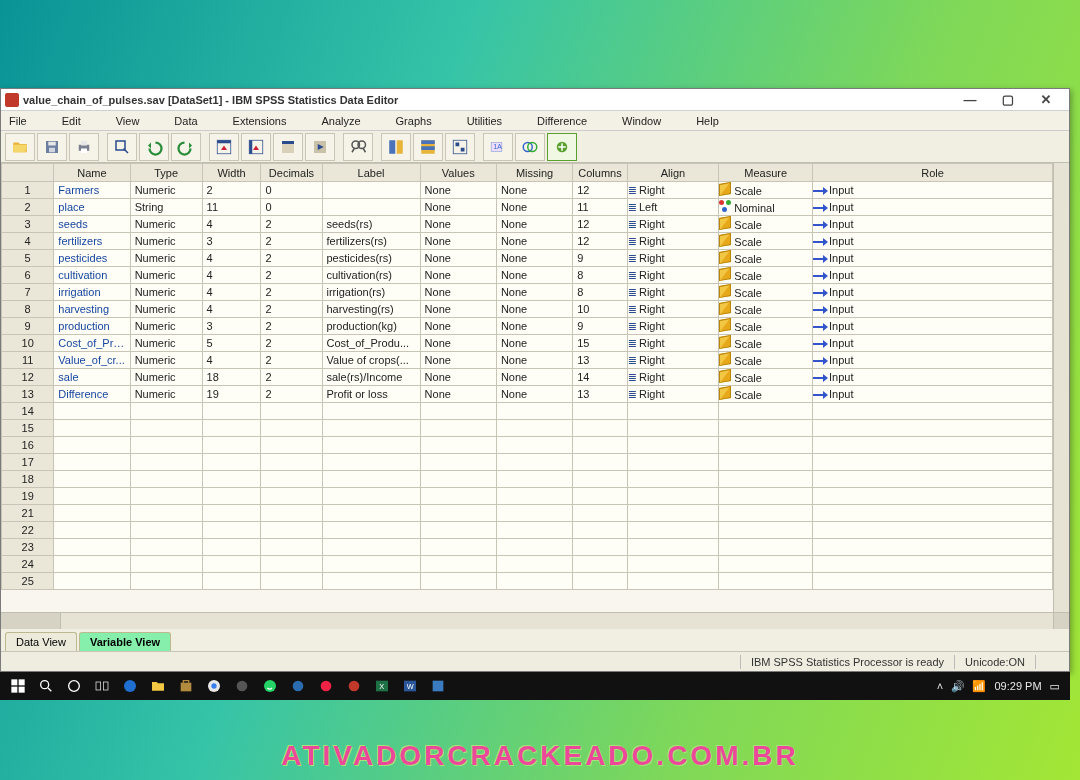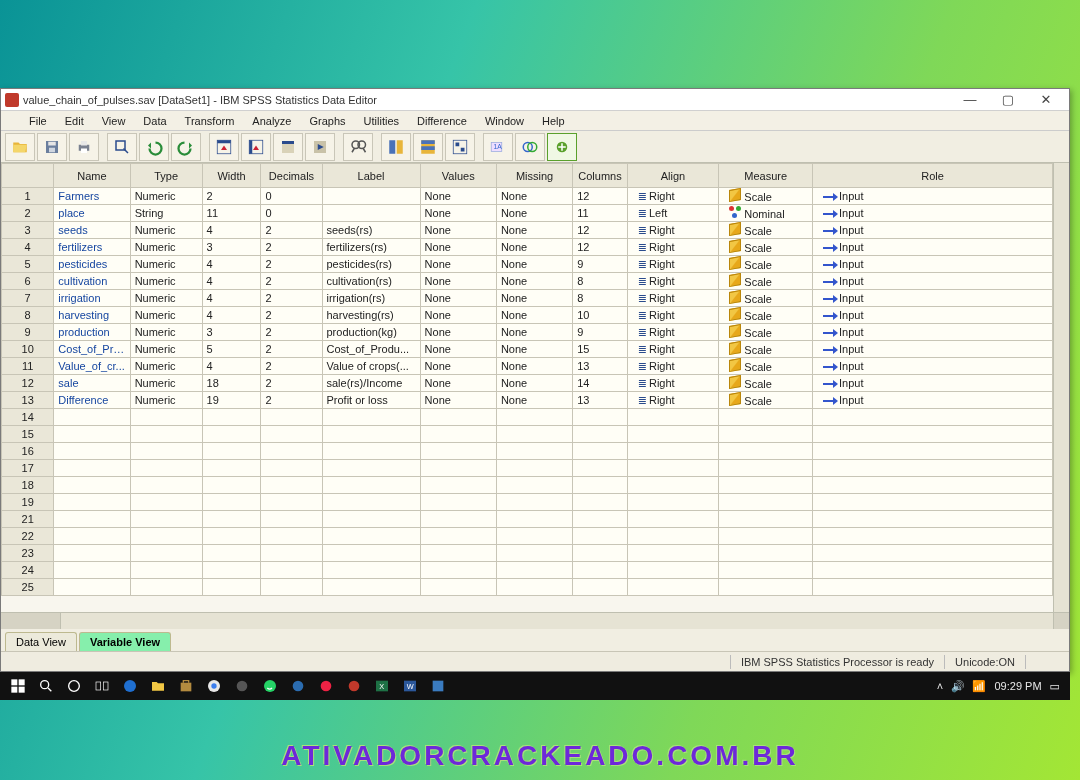--- a/index.html
+++ b/index.html
@@ -13,77 +13,77 @@
   .spss-window {
     position: absolute; left: 0; top: 88px;
     width: 1070px; height: 584px;
     background: #f8f6ee;
     border: 1px solid #7a7a7a;
     box-shadow: 2px 2px 6px rgba(0,0,0,0.3);
     display: flex; flex-direction: column;
   }
   .titlebar {
     height: 22px; background: #fff; border-bottom: 1px solid #d0d0d0;
-    display: flex; align-items: center; padding: 0 4px; font-size: 11px; color: #333;
+    display: flex; align-items: center; padding: 0 4px; font-size: 11px; color: #333; font-weight: bold;
   }
   .titlebar .app-icon { width: 14px; height: 14px; background:#c0392b; border-radius:2px; margin-right:4px;}
   .titlebar .spacer { flex:1; }
   .titlebar .win-btn { width: 38px; height: 20px; display:flex;align-items:center;justify-content:center; color:#444; font-size:13px;}
   .menubar {
     height: 20px; background: #f3f0e5; border-bottom: 1px solid #ccc;
-    display: flex; align-items: center; font-size: 11px; color: #222; padding-left: 20px; gap:2px;
+    display: flex; align-items: center; font-size: 11px; color: #222; padding-left: 0; gap:19px;
   }
   .menubar span { padding: 2px 8px; cursor:default; }
   .toolbar {
     height: 32px; background: #f1eee2; border-bottom: 1px solid #bfbfb0;
     display: flex; align-items: center; padding: 2px 4px; gap: 2px;
   }
   .tbtn { width: 30px; height: 28px; border:1px solid #c9c6b8; background:#f6f3e8; display:flex;align-items:center;justify-content:center; position:relative;}
   .tbtn.sep { width:4px; border:none; background:transparent;}
   .tbtn svg { width:18px; height:18px; }
   .tbtn.green { border-color:#5aa02c; background:#f0f8e4;}
   .grid-wrap { flex:1; display:flex; overflow:hidden; border-bottom:1px solid #bfbfb0;}
   table.grid { border-collapse: collapse; width: 100%; table-layout: fixed; font-size: 11px; color:#222;}
   .grid th, .grid td { border: 1px solid #c8c5b6; height: 17px; padding: 0 4px; white-space:nowrap; overflow:hidden; text-overflow: ellipsis; background:#fffef6;}
-  .grid thead th { background: #eae7d8; font-weight: normal; text-align:center; height:24px;}
+  .grid thead th { background: #eae7d8; font-weight: normal; text-align:center; height:18px;}
   .grid .rownum { width: 48px; background:#eae7d8; text-align:center;}
   .grid td.name  { color:#1646a0; }
   .grid td.type  { color:#222; }
-  .grid td.align, .grid td.measure, .grid td.role { padding-left:10px; }
+  .grid td.align, .grid td.measure, .grid td.role { padding-left:0; }
   .align-ico::before { content:"≣"; color:#2a4b8d; font-size:11px; margin-right:2px;}
   .scale-ico { width:12px;height:12px; display:inline-block; margin-right:3px;
     background: linear-gradient(135deg,#f2c744 0 50%, #e7a81a 50% 100%); transform: skewY(-10deg); border:1px solid #b9860b;}
   .nominal-ico { width:12px;height:12px; display:inline-block; margin-right:3px; position:relative;}
   .nominal-ico::before{content:"";position:absolute;left:0;top:0;width:5px;height:5px;background:#d33;border-radius:50%;}
   .nominal-ico::after{content:"";position:absolute;right:0;top:0;width:5px;height:5px;background:#3a3;border-radius:50%;}
   .nominal-ico span{position:absolute;left:3px;bottom:0;width:5px;height:5px;background:#36c;border-radius:50%;}
   .role-ico { width:12px;height:2px; background:#3355cc; display:inline-block; margin-right:4px; position:relative; vertical-align:middle;}
   .role-ico::after{content:"";position:absolute;right:-3px;top:-3px;border-left:5px solid #3355cc;border-top:4px solid transparent;border-bottom:4px solid transparent;}
   .vscroll { width:16px; background:#e6e3d4; border-left:1px solid #bfbfb0;}
   .hscroll { height:16px; background:#e6e3d4; display:flex; align-items:center;}
   .hscroll .left-blk{width:60px;height:100%;background:#d6d3c4;border-right:1px solid #bfbfb0;}
   .hscroll .track{flex:1;height:100%;background:#e6e3d4;}
   .hscroll .rb{width:16px;height:100%;background:#d6d3c4;border-left:1px solid #bfbfb0;}
   .tabs { height: 22px; background:#f1eee2; display:flex; align-items:flex-end; padding-left:4px; font-size:11px;}
   .tab { padding:3px 10px; border:1px solid #bdb98f; border-bottom:none; background:#eceadb; margin-right:2px; border-radius:3px 3px 0 0; cursor:default;}
   .tab.active { background:#86efac; font-weight:bold;}
-  .statusbar { height: 20px; background:#efece0; border-top:1px solid #c8c5b6; display:flex; align-items:center; font-size:11px; color:#333; padding:0 14px;}
+  .statusbar { height: 20px; background:#efece0; border-top:1px solid #c8c5b6; display:flex; align-items:center; font-size:11px; color:#333; padding:0 4px;}
   .statusbar .flex{flex:1;}
   .statusbar .seg{border-left:1px solid #bbb;padding:0 10px;height:14px;display:flex;align-items:center;}
   
   .taskbar { position:absolute; left:0; width:1070px; top:672px; height:28px; background:#111; display:flex; align-items:center; padding:0 4px; font-size:11px; color:#e8e8e8;}
   .taskbar .titem { width:28px; height:24px; display:flex;align-items:center;justify-content:center;}
   .taskbar .titem svg{width:16px;height:16px;}
   .taskbar .tray { margin-left:auto; display:flex; align-items:center; gap:8px; padding-right:6px;}
   
   .watermark {
     position:absolute; left:0; right:0; top: 740px; text-align:center;
     font-family: Impact, "Arial Black", sans-serif;
     font-weight: 900; letter-spacing: 3px; font-size: 28px;
-    color:#6d28d9;
+    color:#ec4899;
     text-shadow: 1px 1px 0 #a9e27a, -1px -1px 0 #a9e27a;
   }
   col.c-row{width:48px;} col.c-name{width:70px;} col.c-type{width:66px;}
   col.c-width{width:54px;} col.c-dec{width:56px;} col.c-label{width:90px;}
   col.c-values{width:70px;} col.c-missing{width:70px;} col.c-columns{width:50px;}
   col.c-align{width:84px;} col.c-measure{width:86px;} col.c-role{width:220px;}
 </style>
 </head>
 <body>
 
@@ -96,21 +96,21 @@
     <div class="win-btn">—</div>
     <div class="win-btn">▢</div>
     <div class="win-btn win-close">✕</div>
   </div>
 
   <div class="menubar">
     <span>File</span>
     <span>Edit</span>
     <span>View</span>
     <span>Data</span>
-    <span>Transform</span>
+    <span>Extensions</span>
     <span>Analyze</span>
     <span>Graphs</span>
     <span>Utilities</span>
     <span>Difference</span>
     <span>Window</span>
     <span>Help</span>
   </div>
 
   <div class="toolbar">
     <div class="tbtn">

